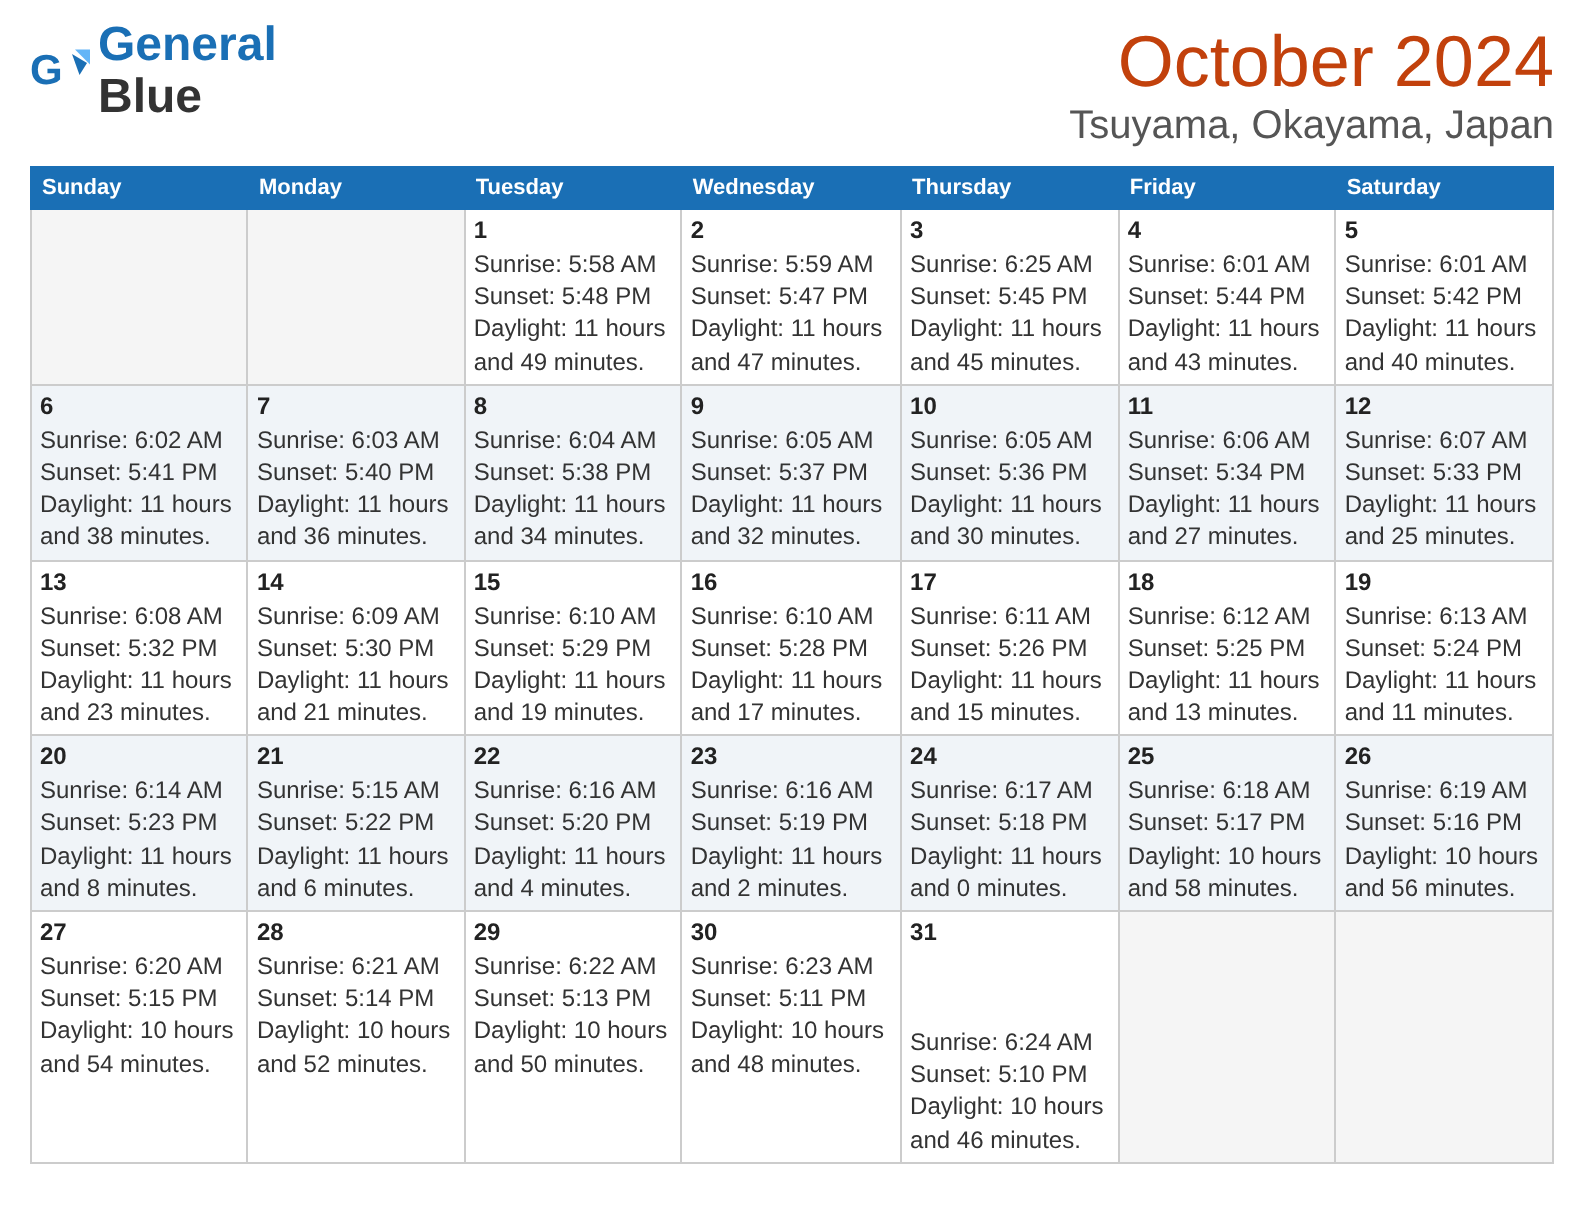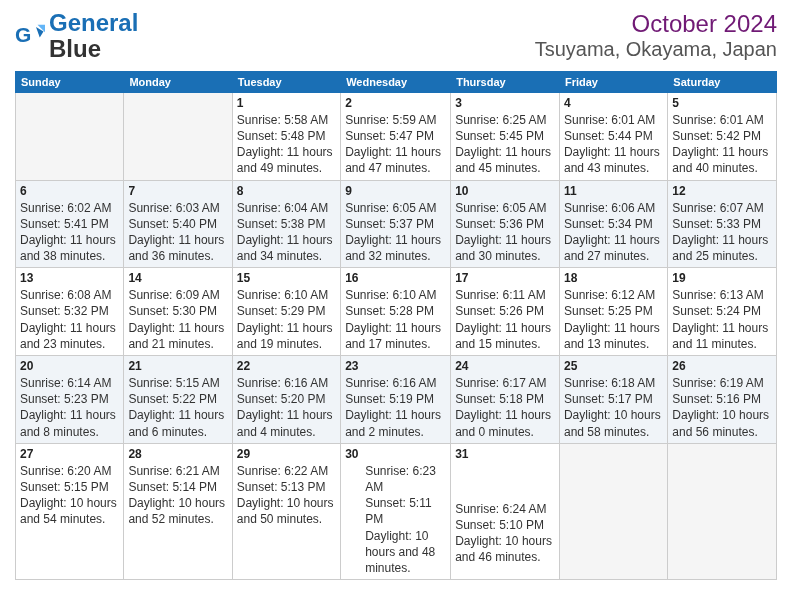--- a/index.html
+++ b/index.html
@@ -35,22 +35,22 @@
     }
     .logo-icon {
       width: 30px;
       height: 30px;
       margin-right: 4px;
     }
     .title-block {
       text-align: right;
     }
     .month-title {
-      font-size: 24px;
-      color: #701a75;
+      font-size: 36px;
+      color: #c2410c;
       font-weight: normal;
     }
     .location {
       font-size: 20px;
       color: #555;
     }
     .calendar {
       width: 100%;
       border-collapse: collapse;
       font-size: 10px;
@@ -309,21 +309,21 @@
 Daylight: 10 hours and 52 minutes.</div>
           </td>
           <td>
             <span class="day-number">29</span>
             <div class="day-info" style="white-space: pre-line;">Sunrise: 6:22 AM
 Sunset: 5:13 PM
 Daylight: 10 hours and 50 minutes.</div>
           </td>
           <td>
             <span class="day-number">30</span>
-            <div class="day-info" style="white-space: pre-line; margin-left: 20px;">Sunrise: 6:23 AM
+            <div class="day-info" style="white-space: pre-line;">Sunrise: 6:23 AM
 Sunset: 5:11 PM
 Daylight: 10 hours and 48 minutes.</div>
           </td>
           <td>
             <span class="day-number">31</span>
             <div class="day-info" style="white-space: pre-line; margin-top: 40px;">Sunrise: 6:24 AM
 Sunset: 5:10 PM
 Daylight: 10 hours and 46 minutes.</div>
           </td>
           <td class="empty-cell"></td>

